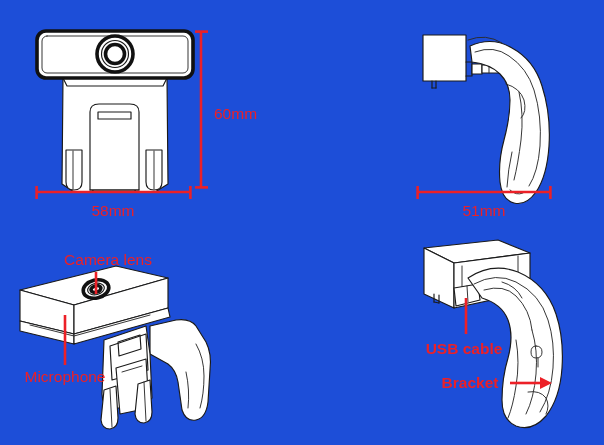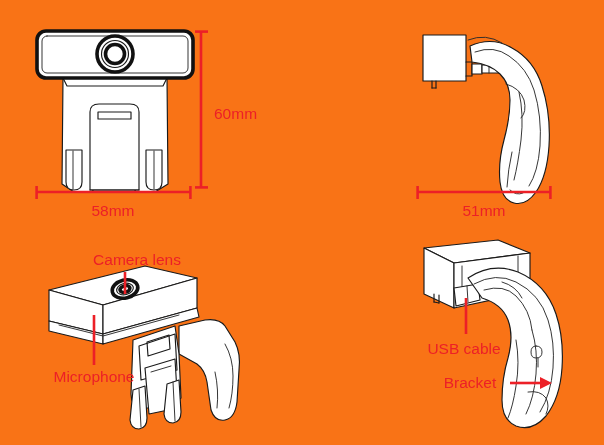--- a/index.html
+++ b/index.html
@@ -13,29 +13,29 @@
     position: relative;
     overflow: hidden;
     font-family: "Liberation Sans", sans-serif;
     -webkit-font-smoothing: antialiased;
   }
   .sheet {
     position: absolute;
     inset: 0;
     width: 604px;
     height: 445px;
-    background: #f97316;
+    background: #1d4ed8;
   }
   .panel {
     position: absolute;
   }
   #panel-front-view  { left: 0;   top: 0;   width: 302px; height: 222px; }
   #panel-side-view   { left: 286px; top: 0; width: 302px; height: 222px; }
-  #panel-iso-front   { left: 0;   top: 222px; width: 302px; height: 223px; padding-left: 29px; }
-  #panel-iso-rear    { left: 302px; top: 222px; width: 302px; height: 223px; }
+  #panel-iso-front   { left: 0;   top: 222px; width: 302px; height: 223px; }
+  #panel-iso-rear    { left: 302px; top: 222px; width: 302px; height: 223px; font-weight: bold; }
 
   .panel svg { display: block; width: 100%; height: 100%; overflow: visible; }
 
   .dim-text, .call-text {
     font-family: "Liberation Sans", sans-serif;
     fill: #ec2027;
   }
   .dim-text { font-size: 15.5px; }
   .call-text { font-size: 15.5px; }
 

